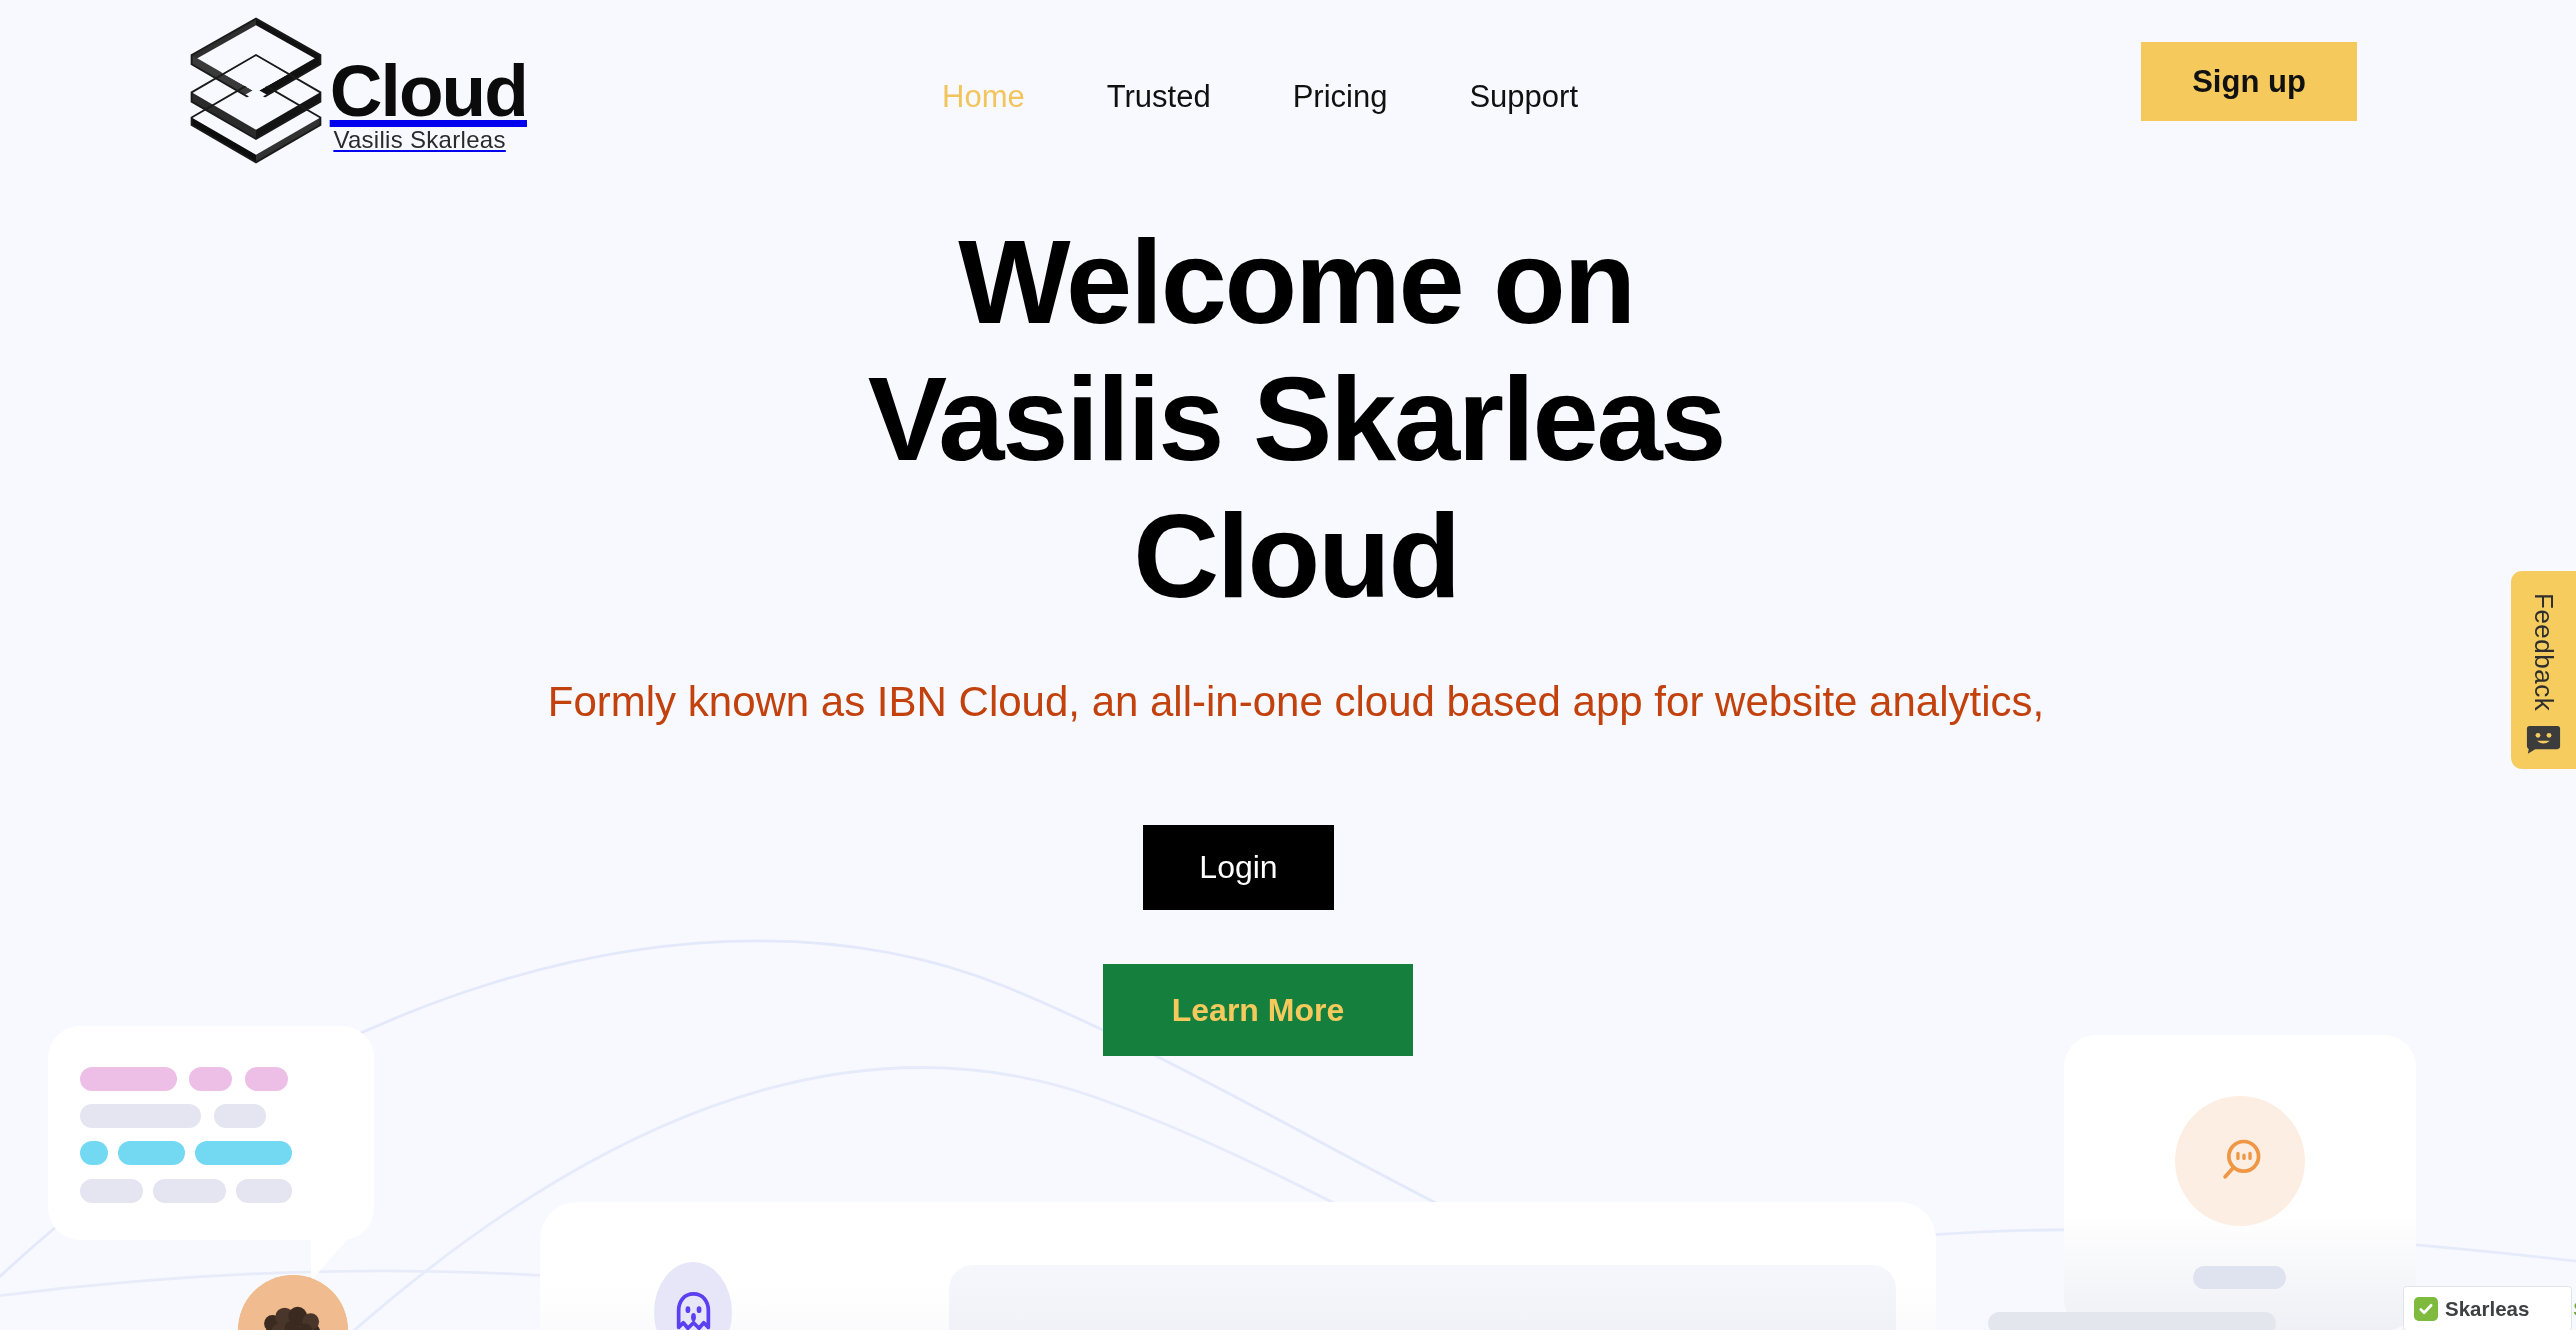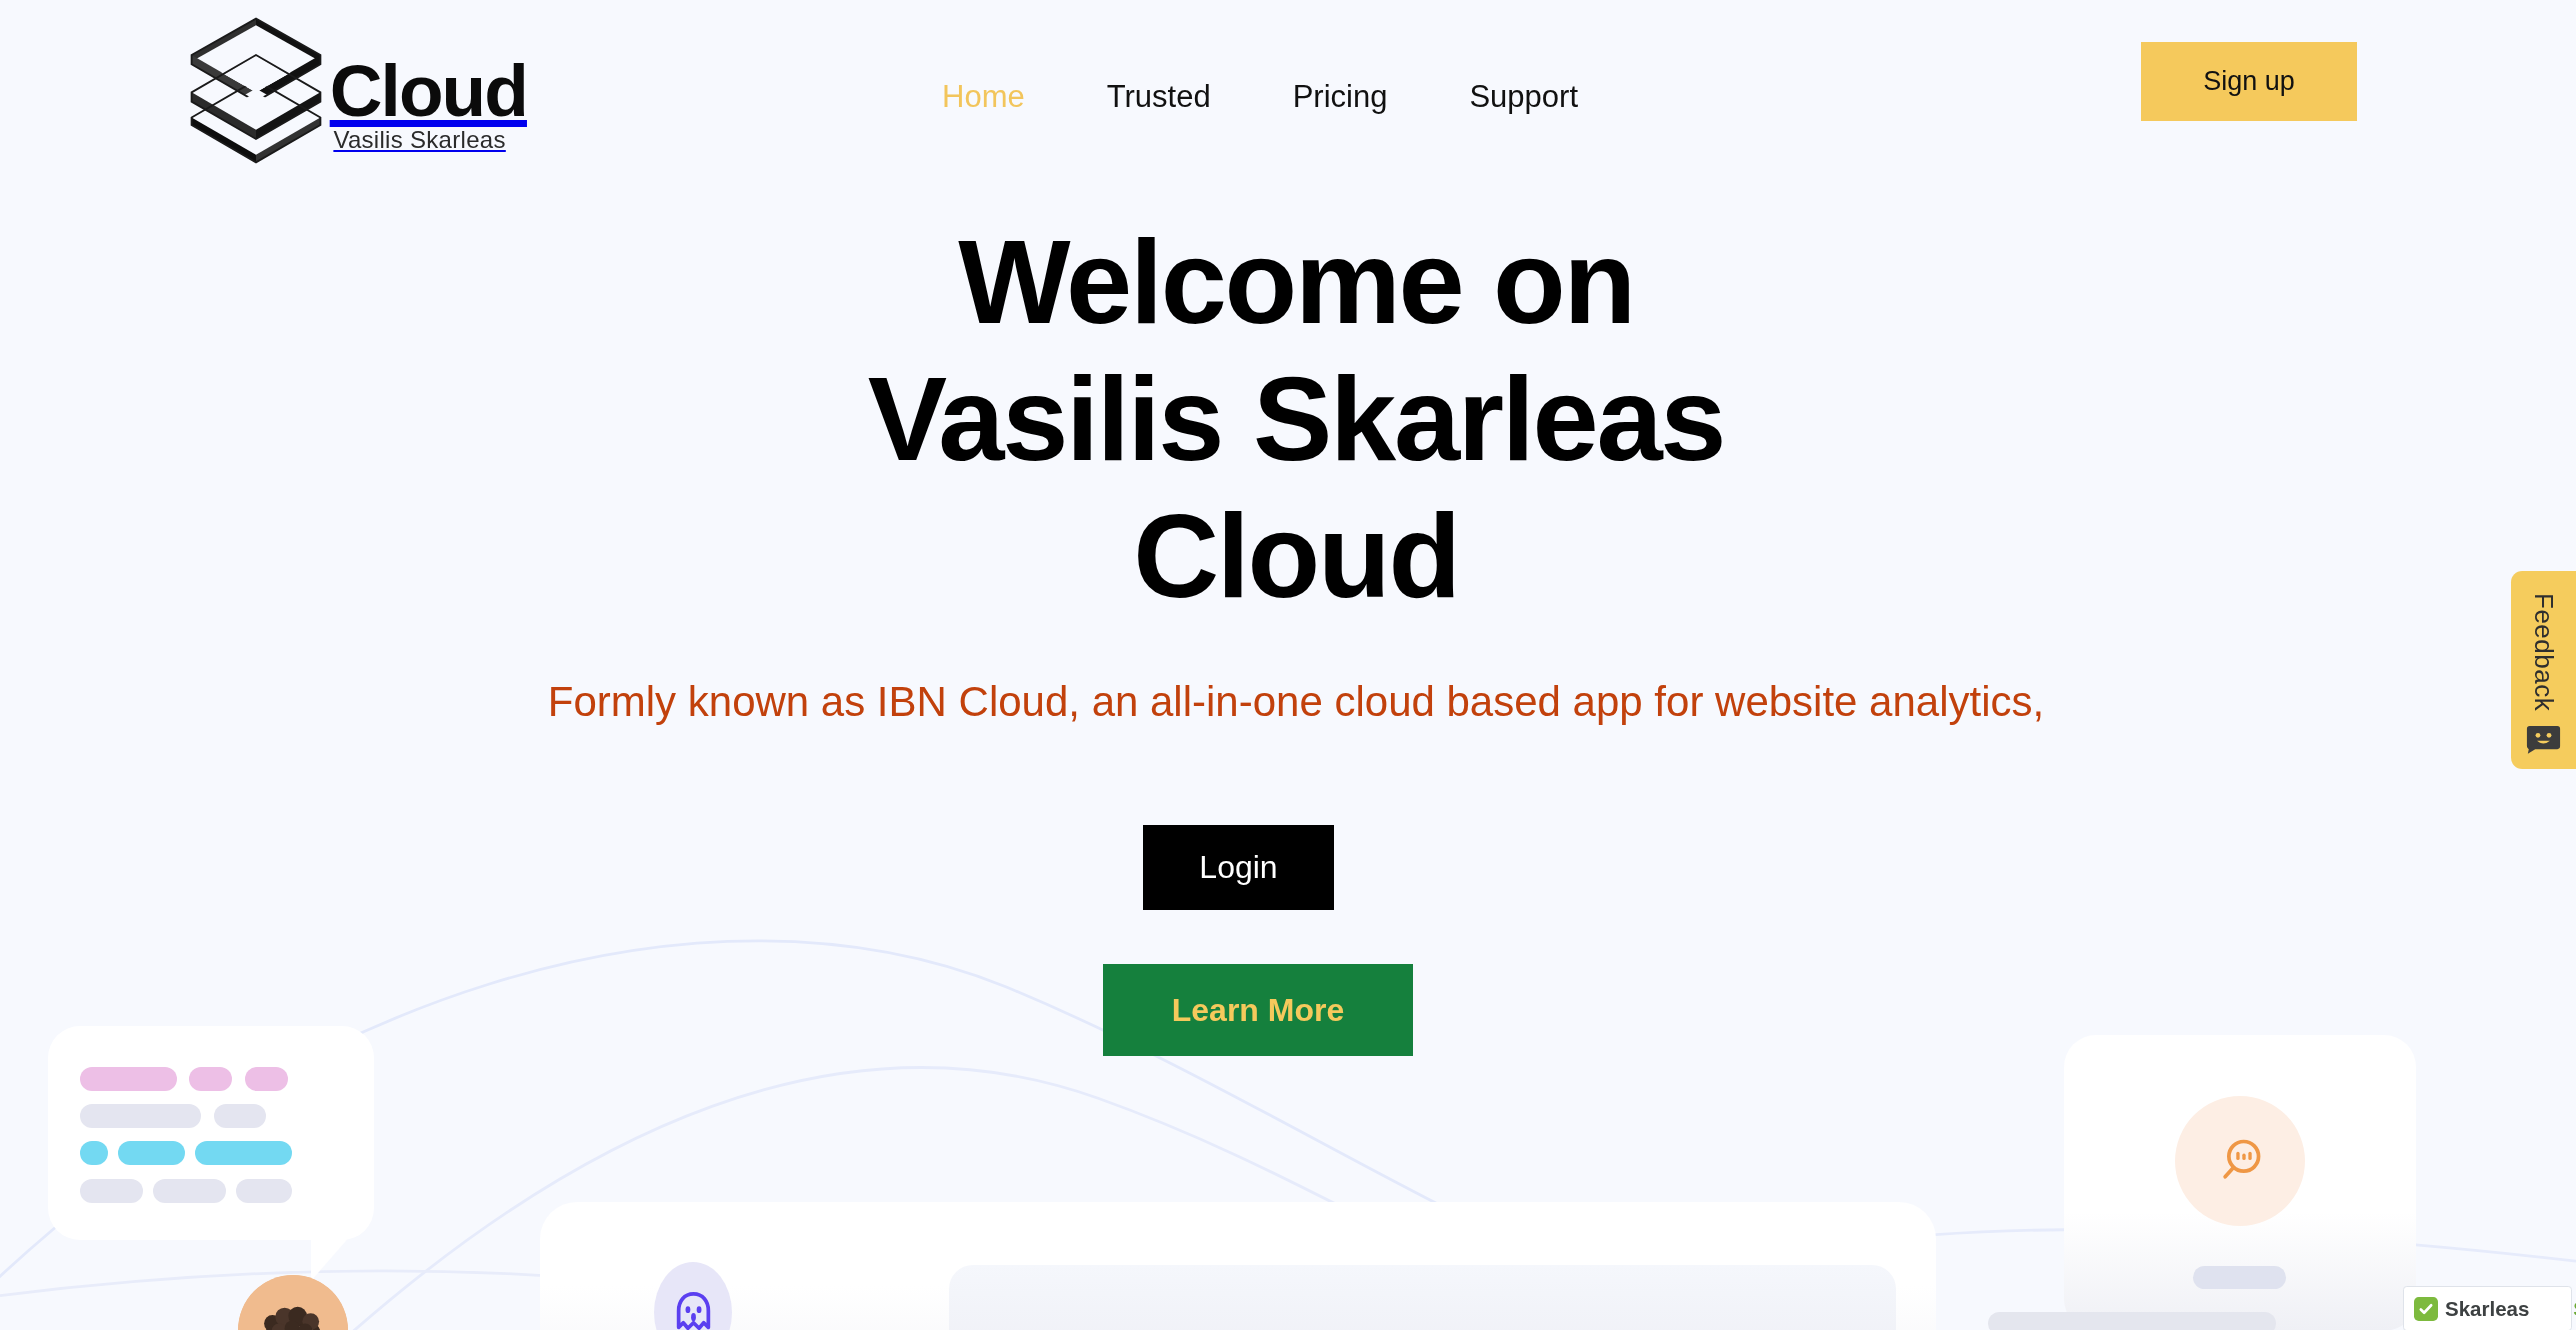--- a/index.html
+++ b/index.html
@@ -38,21 +38,21 @@
   .nav-link {
     font-size:31px; color:#111; text-decoration:none;
     padding:0 41px; white-space:nowrap;
   }
   .nav-link.active { color:#f2c55c; }
 
   .signup-btn {
     position:absolute; left:2141px; top:42px;
     width:216px; height:79px;
     background:#f5c95c; color:#111;
-    font-size:27px; font-weight:normal;
+    font-size:31px; font-weight:bold;
     border:none; cursor:pointer;
     display:flex; align-items:center; justify-content:center;
   }
 
   
   .hero { position:absolute; top:214px; left:8px; width:2576px; text-align:center; z-index:10; }
   .hero-title {
     font-size:119px; font-weight:bold; color:#000;
     line-height:1.15; letter-spacing:-2.3px;
   }

